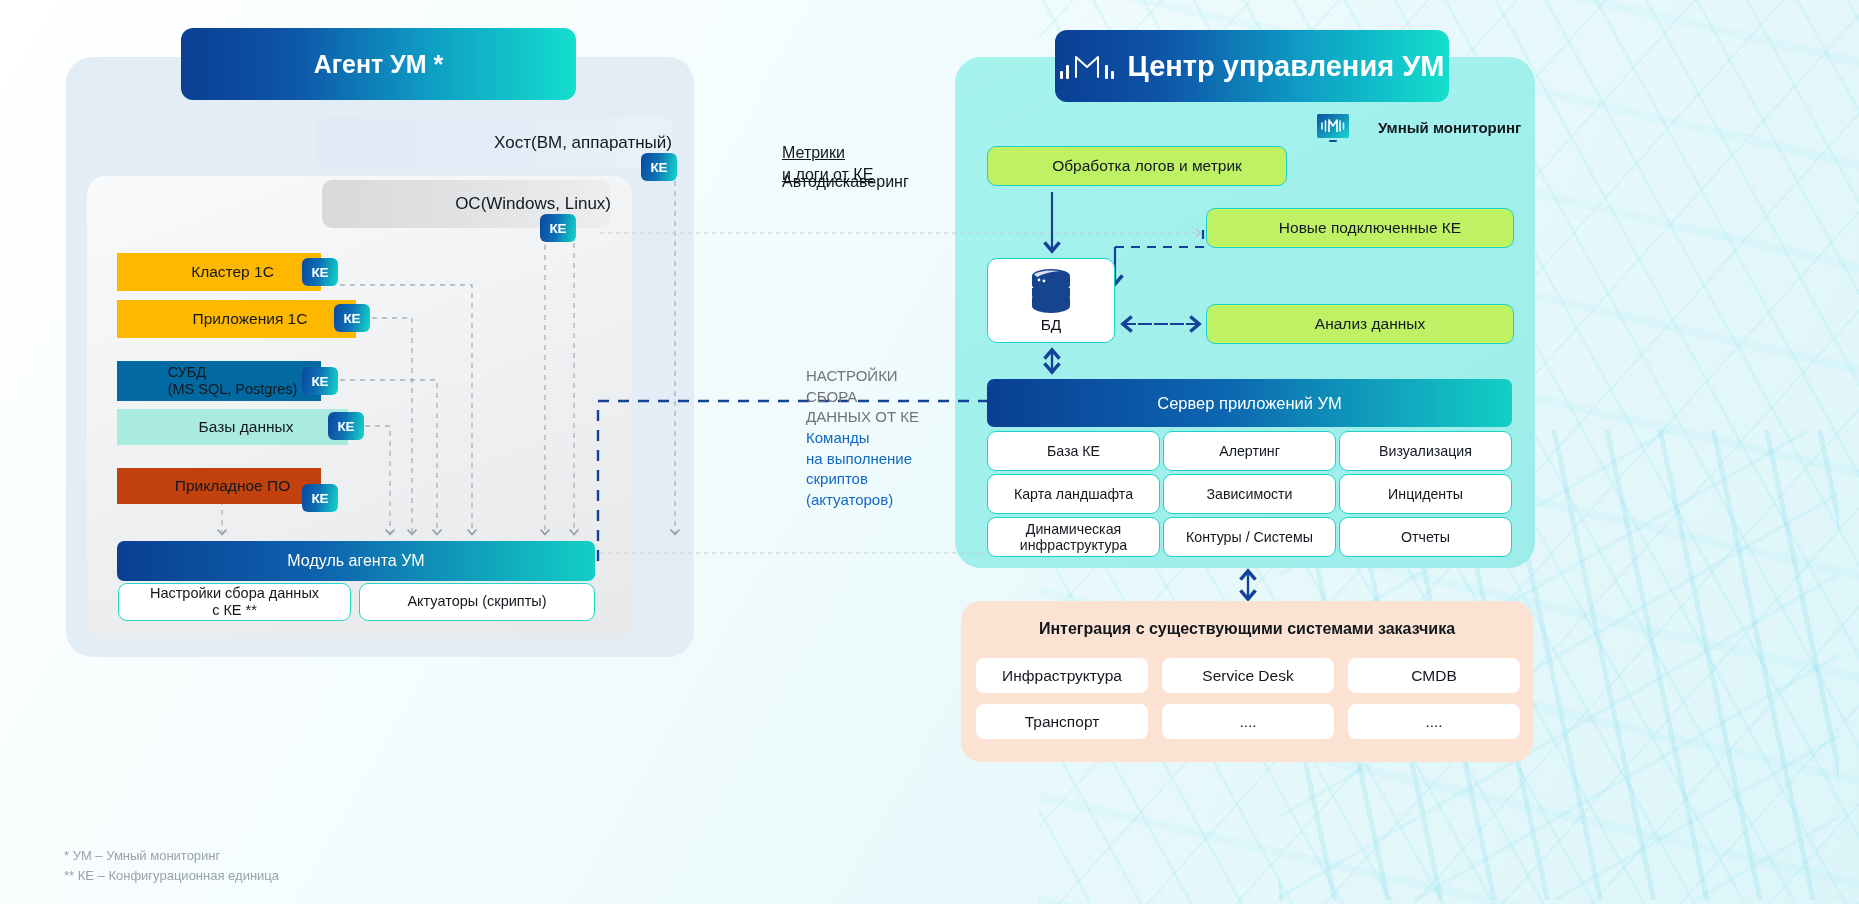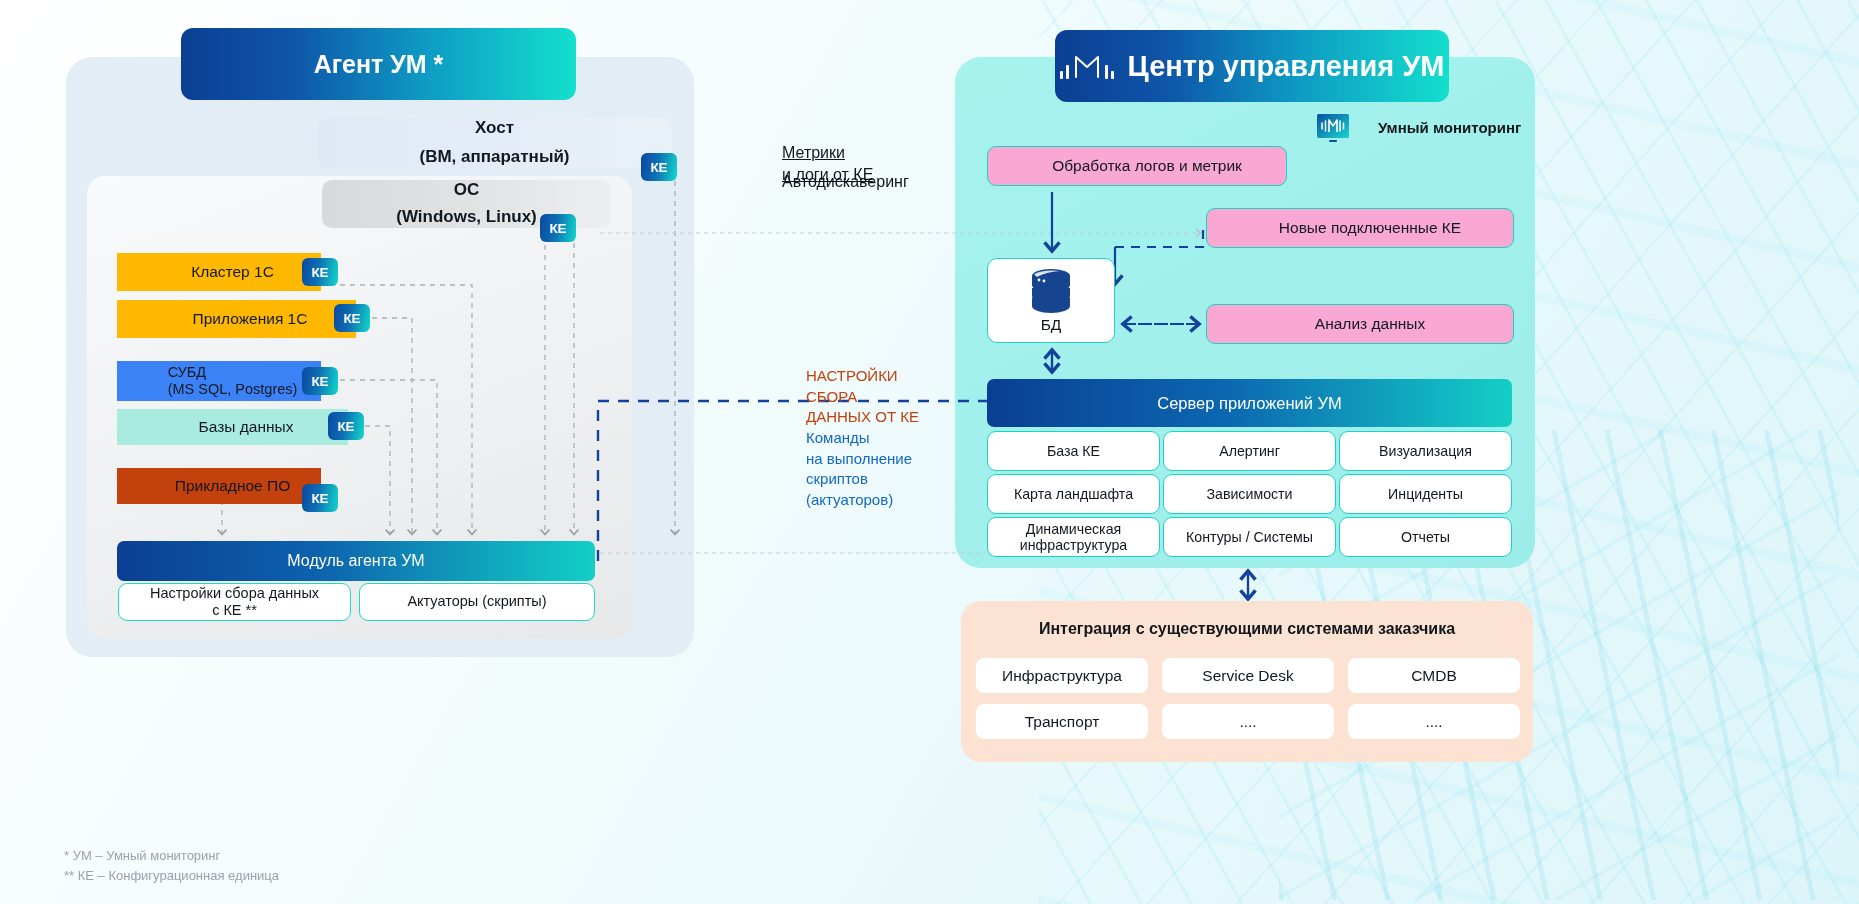--- a/index.html
+++ b/index.html
@@ -51,22 +51,22 @@
     background: linear-gradient(90deg, #0b3f93 0%, #0e55a8 28%, #0e9bc4 62%, #14dfcd 100%);
   }
   .hdr-left { left: 181px; top: 28px; width: 395px; height: 72px; font-size: 25px; }
   .hdr-right { left: 1055px; top: 30px; width: 394px; height: 72px; font-size: 29px; gap: 14px; }
 
   .logo-mark { display: inline-flex; align-items: flex-end; gap: 3px; height: 26px; }
   .logo-mark i { display: block; width: 3px; background: #fff; border-radius: 1px; }
 
   
   .barband {
-    position: absolute; border-radius: 10px; display: flex; flex-direction: column;
-    align-items: center; justify-content: space-between; font-weight: bold; color: #111820;
+    position: absolute; border-radius: 10px; display: flex; flex-direction: row;
+    align-items: center; justify-content: flex-end; font-weight: normal; color: #111820;
     line-height: 1.22; text-align: center;
   }
   .host-band {
     left: 317px; top: 118px; width: 355px; height: 50px; font-size: 17px;
     background: linear-gradient(90deg, #dfe9f5 0%, #e4edf7 55%, #e9f1f8 100%);
   }
   .os-band {
     left: 322px; top: 180px; width: 289px; height: 48px; font-size: 17px;
     background: linear-gradient(90deg, #d7d9db 0%, #e2e4e6 60%, #eceeef 100%);
   }
@@ -95,25 +95,25 @@
   .agent-sub {
     position: absolute; top: 583px; height: 38px; background: #fff;
     border: 1.6px solid #21d8c8; border-radius: 9px;
     display: flex; align-items: center; justify-content: center; text-align: center;
     font-size: 14.5px; color: #14181e; line-height: 1.2;
   }
 
   
   .note { position: absolute; color: #12171d; font-size: 16px; line-height: 1.38; }
   .note-blue { position: absolute; color: #1268c4; font-size: 15px; line-height: 1.36; }
-  .note-caps { position: absolute; color: #c2410c; font-size: 15px; line-height: 1.36; }
+  .note-caps { position: absolute; color: #737373; font-size: 15px; line-height: 1.36; }
 
   
   .wbox {
-    position: absolute; background: #f9a8d4; border: 1.6px solid #1bd3c4;
+    position: absolute; background: #bef264; border: 1.6px solid #1bd3c4;
     border-radius: 9px; display: flex; align-items: center; justify-content: center;
     text-align: center; font-size: 15.5px; color: #13181f; line-height: 1.2; padding-left: 20px;
   }
   .srv {
     position: absolute; left: 987px; top: 379px; width: 525px; height: 48px;
     border-radius: 7px; color: #fff; font-size: 16.5px;
     display: flex; align-items: center; justify-content: center;
     background: linear-gradient(90deg, #0a3f93 0%, #0c66b0 45%, #13cfc6 100%);
   }
   .grid3 {
@@ -236,21 +236,21 @@
 <div class="layer" style="left:117px; top:253px; width:204px; height:38px; background:#ffb800;">
   <span>Кластер 1С</span>
 </div>
 <div class="ke" style="left:302px; top:258px;">КЕ</div>
 
 <div class="layer" style="left:117px; top:300px; width:239px; height:38px; background:#ffb800;">
   <span>Приложения 1С</span>
 </div>
 <div class="ke" style="left:334px; top:304px;">КЕ</div>
 
-<div class="layer" style="left:117px; top:361px; width:204px; height:40px; background:#3b82f6; white-space:pre-line; font-size:14.5px;">
+<div class="layer" style="left:117px; top:361px; width:204px; height:40px; background:#0369a1; white-space:pre-line; font-size:14.5px;">
   <span>СУБД
 (MS SQL, Postgres)</span>
 </div>
 <div class="ke" style="left:302px; top:367px;">КЕ</div>
 
 <div class="layer" style="left:117px; top:409px; width:231px; height:36px; background:#a9ecdf;">
   <span>Базы данных</span>
 </div>
 <div class="ke" style="left:328px; top:412px;">КЕ</div>
 

